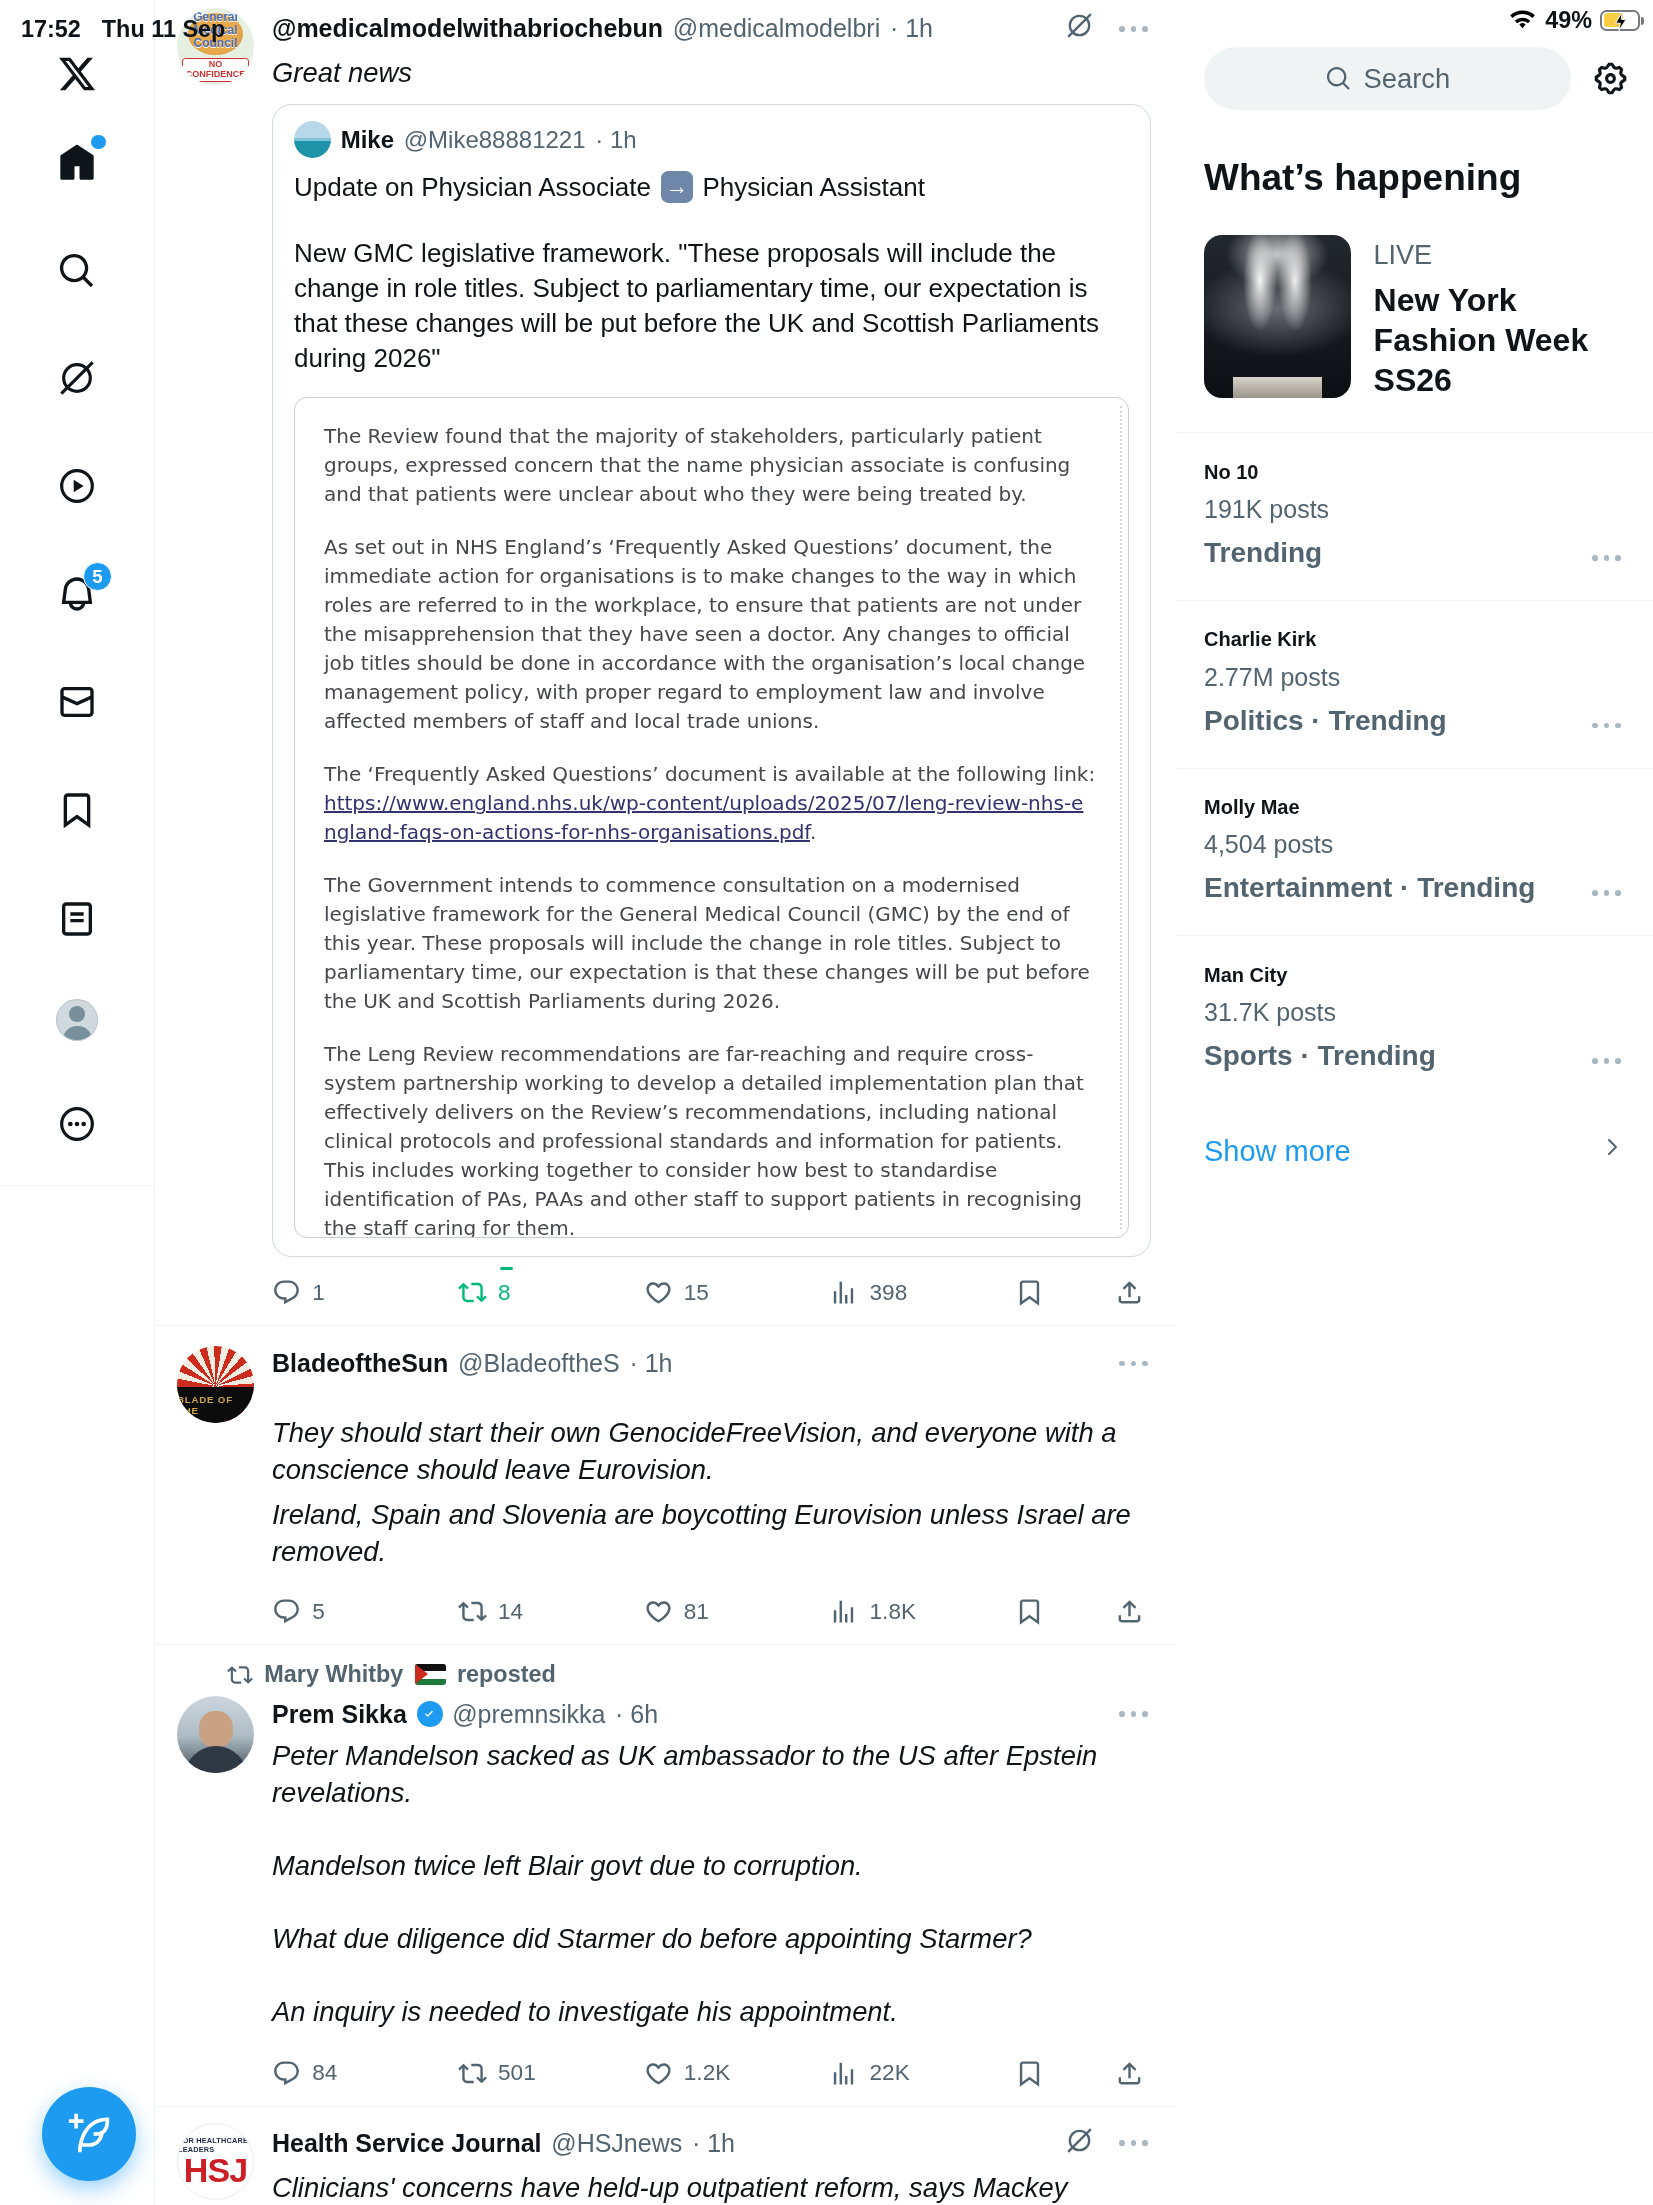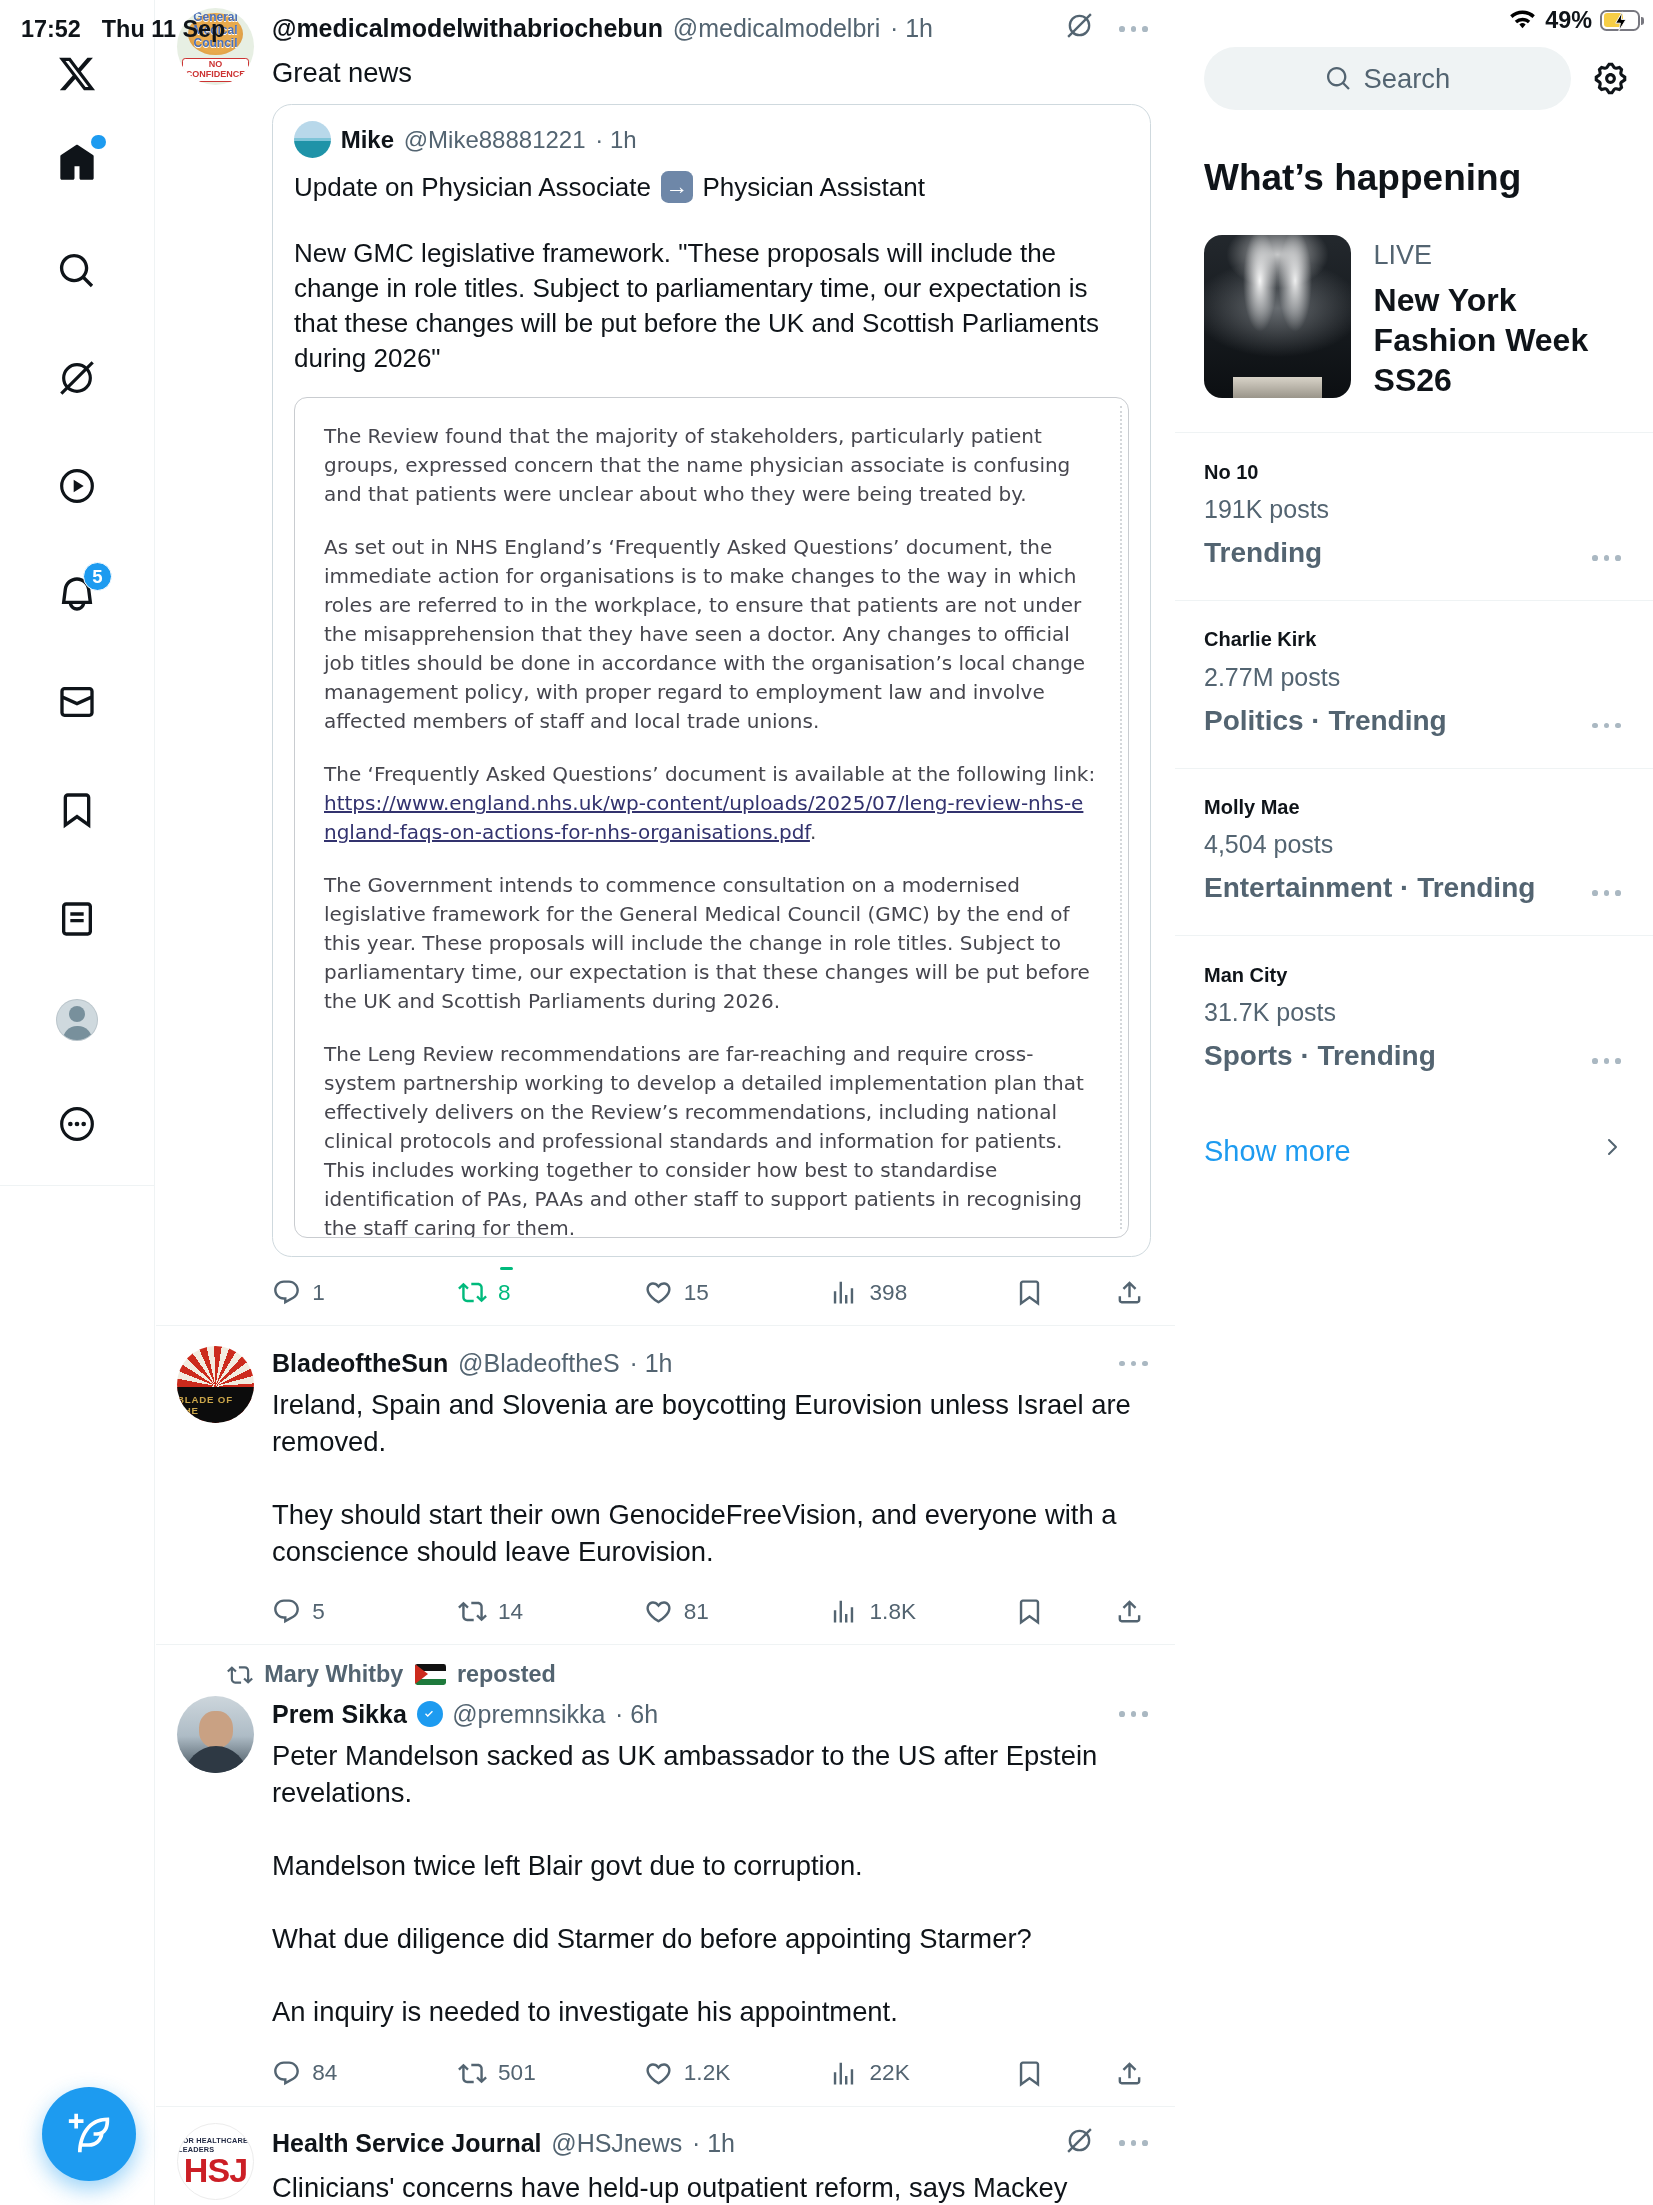--- a/index.html
+++ b/index.html
@@ -35,21 +35,21 @@
   .tweet { position:relative; display:flex; gap:18px; padding:8px 24px 18px 21px; border-bottom:0.8px solid #eff3f4; }
   .avatar { flex:0 0 77px; width:77px; height:77px; border-radius:50%; overflow:hidden; position:relative; cursor:pointer; }
   .tw-body { flex:1; min-width:0; }
   .tw-head { display:flex; align-items:center; gap:9.7px; font-size:25px; margin-top:3.2px; }
   .tw-name { font-weight:700; white-space:nowrap; }
   .tw-grey { color:#536471; white-space:nowrap; }
   .head-icons { margin-left:auto; display:flex; align-items:center; gap:22.6px; color:#536471; }
   .grok-ic svg { width:29px; height:29px; }
   .dots { display:flex; gap:5.7px; cursor:pointer; padding:3.2px; }
   .dots i { width:5.7px; height:5.7px; border-radius:50%; background:#aab8c2; }
-  .tw-text { font-size:27.4px; line-height:37px; margin-top:8px; }
+  .tw-text { font-size:27.4px; line-height:37px; margin-top:8px;font-style:italic; }
   .para-gap { margin-top:36px; }
 
   
   .quote { margin-top:13px; border:0.8px solid #cfd9de; border-radius:19.4px; padding:16px 21px 18px; cursor:pointer; }
   .q-head { display:flex; align-items:center; gap:9.7px; font-size:24px; }
   .q-av { width:37px; height:37px; border-radius:50%; background:linear-gradient(180deg,#b8d8ea 0 46%,#7ec4d8 46% 55%,#1f93a8 55% 100%); }
   .q-line { font-size:26px; line-height:36px; margin-top:11.3px; display:flex; align-items:center; gap:9.7px; flex-wrap:wrap; }
   .emoji-arrow { display:inline-flex; width:32px; height:32px; border-radius:7.3px; background:#6e87a8; color:#fff; align-items:center; justify-content:center; font-size:22.6px; font-weight:700; }
   .q-para { font-size:26px; line-height:35px; margin-top:31px; }
 
@@ -331,22 +331,22 @@
           <span class="tw-grey">@BladeoftheS</span>
           <span class="tw-grey">· 1h</span>
           <span class="head-icons">
               <span class="dots">
                 <i></i>
                 <i></i>
                 <i></i>
               </span>
             </span>
         </div>
+        <div class="tw-text para-gap">They should start their own GenocideFreeVision, and everyone with a conscience should leave Eurovision.</div>
         <div class="tw-text">Ireland, Spain and Slovenia are boycotting Eurovision unless Israel are removed.</div>
-        <div class="tw-text para-gap">They should start their own GenocideFreeVision, and everyone with a conscience should leave Eurovision.</div>
 
         <div class="engage" style="margin-top:27.4px">
           <div class="eg grow">
             <svg viewBox="0 0 24 24">
                 <path fill="currentColor" d="M1.751 10c0-4.42 3.584-8 8.005-8h4.366c4.49 0 8.129 3.64 8.129 8.13 0 2.96-1.607 5.68-4.196 7.11l-8.054 4.46v-3.69h-.067c-4.49.1-8.183-3.51-8.183-8.01zm8.005-6c-3.317 0-6.005 2.69-6.005 6 0 3.37 2.77 6.08 6.138 6.01l.351-.01h1.761v2.3l5.087-2.81c1.951-1.08 3.163-3.13 3.163-5.36 0-3.39-2.744-6.13-6.129-6.13H9.756z"></path>
               </svg>
             <span>5</span>
           </div>
           <div class="eg grow">
             <svg viewBox="0 0 24 24">

